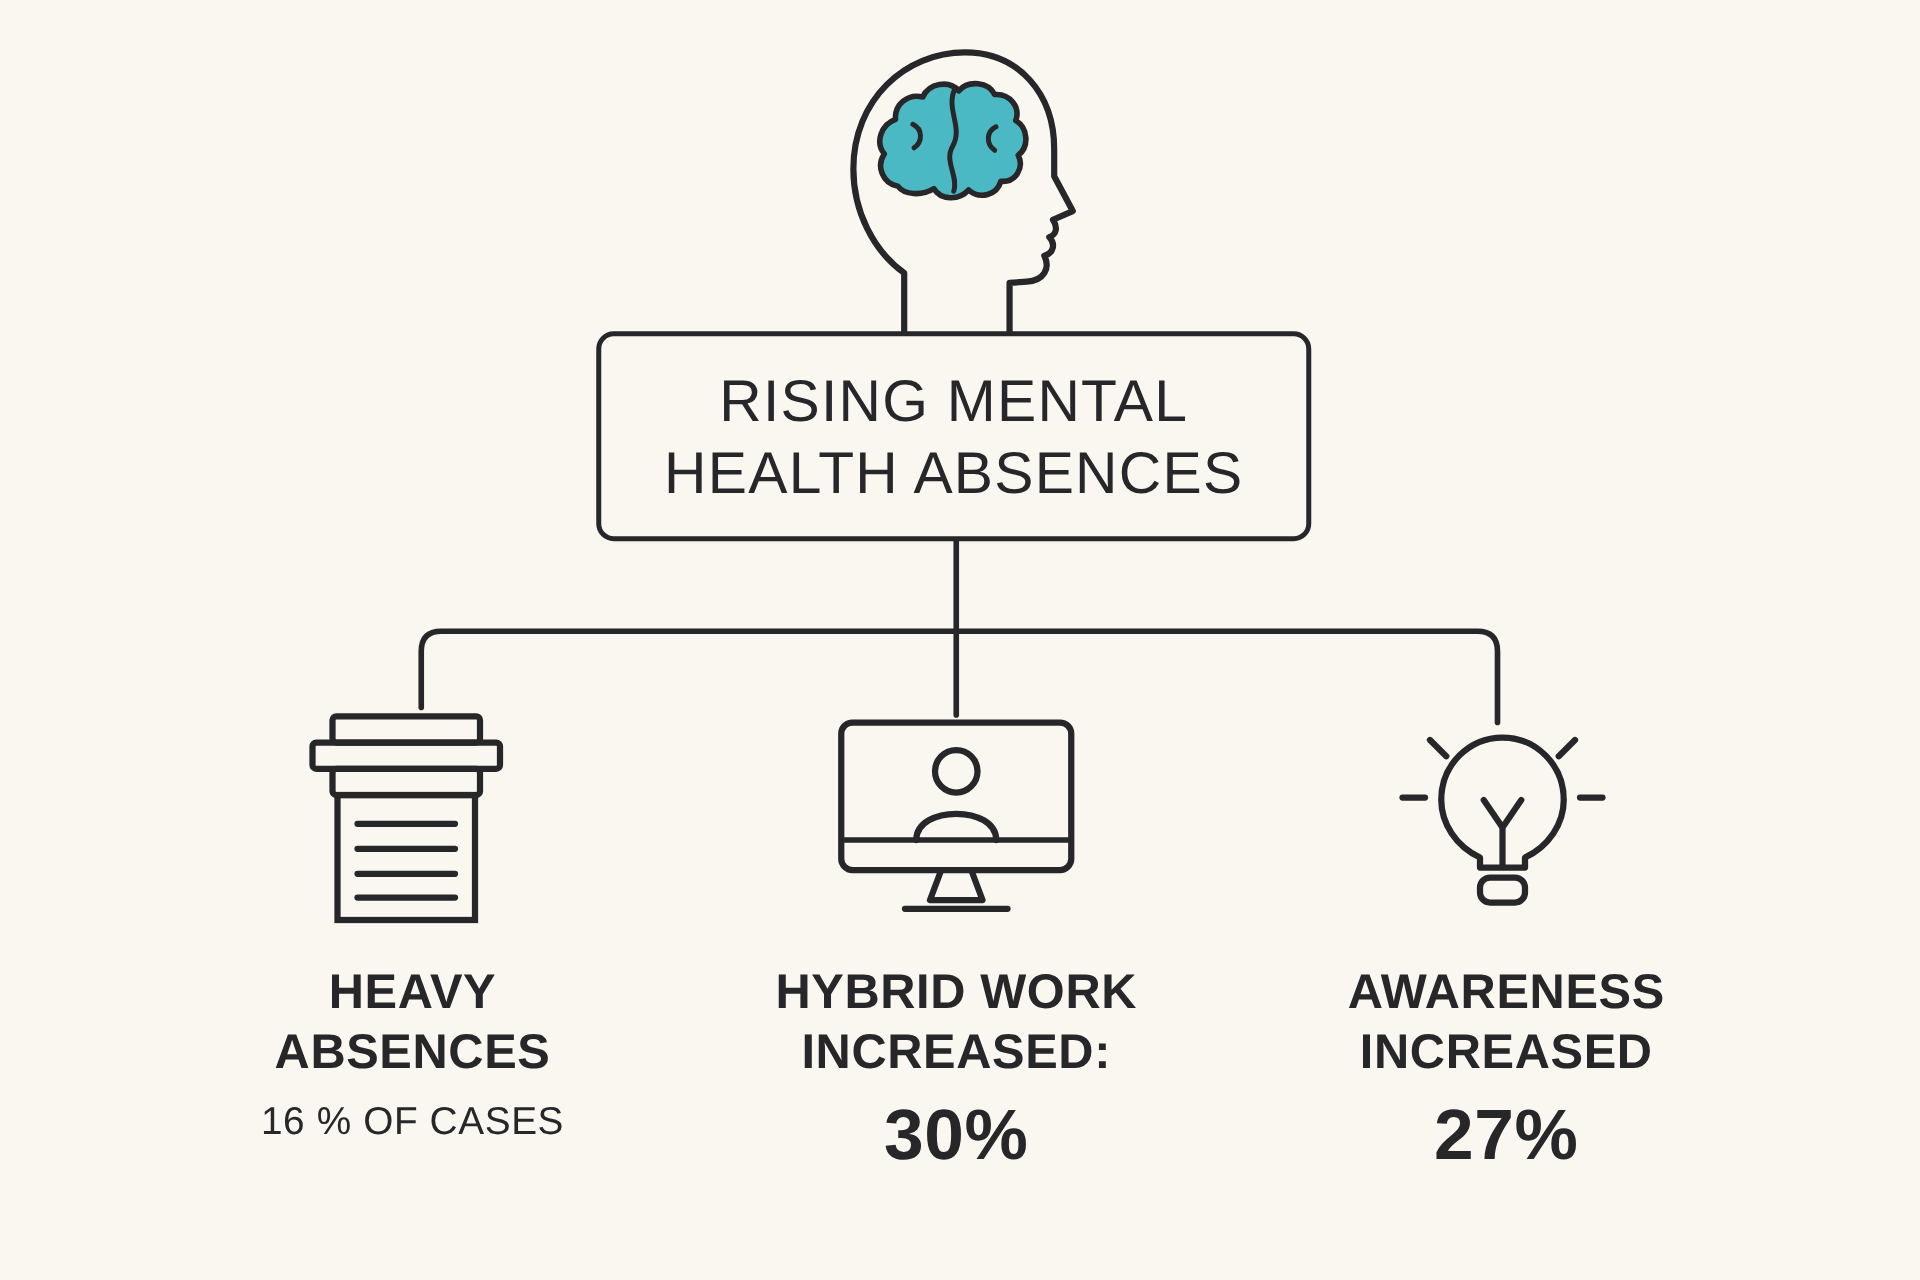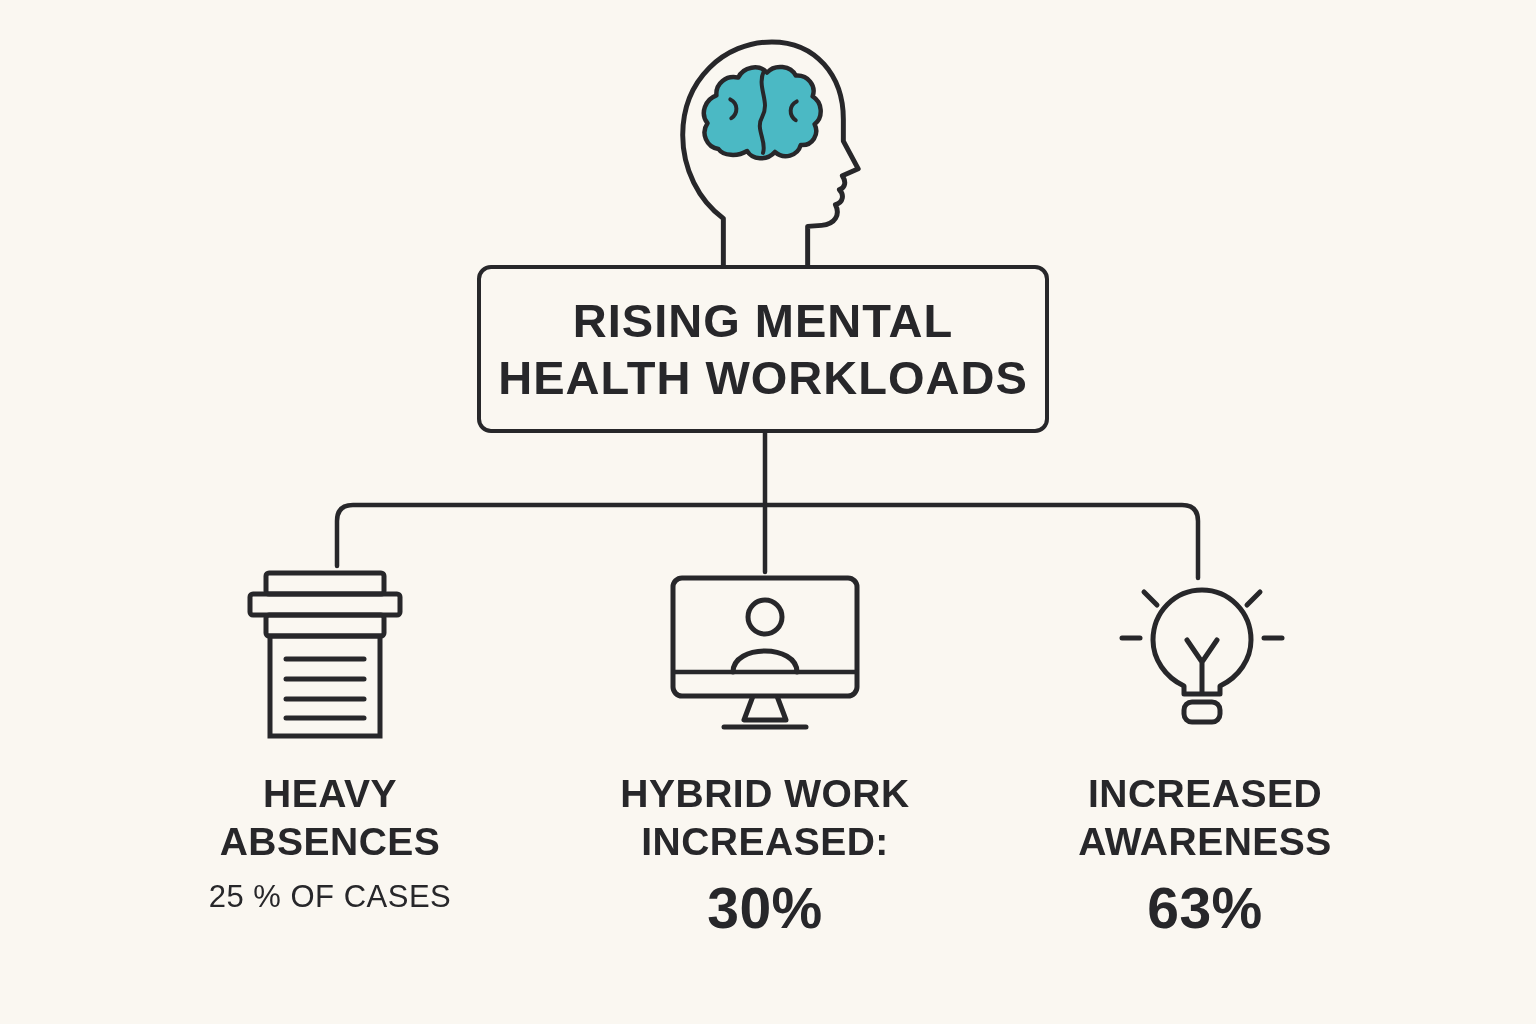--- a/index.html
+++ b/index.html
@@ -39,21 +39,21 @@
     border-radius: 14px;
     background: #faf7f1;
     display: flex;
     flex-direction: column;
     align-items: center;
     justify-content: center;
     gap: 8px;
   }
   .title-line {
     font-size: 47px;
-    font-weight: 700;
+    font-weight: 400;
     letter-spacing: 1px;
     line-height: 1.05;
     text-align: right;
   }
 
   .node-text {
     position: absolute;
     width: 380px;
     text-align: center;
   }
@@ -95,21 +95,21 @@
       <path d="M 55 238 L 55 190 C 30 172 14 140 14 106 C 14 50 56 12 104 12 C 148 12 176 46 176 90 L 176 112 L 191 140 L 175 147 C 179 153 178 159 172 161 C 177 166 176 174 168 176 C 173 186 168 196 154 197 L 140 198 L 140 238" stroke="#27272a" stroke-width="5" stroke-linecap="round" stroke-linejoin="round"></path>
       <path d="M 50 120 C 38 118 32 104 39 94 C 31 84 37 70 48 66 C 47 54 58 45 70 48 C 75 37 91 34 99 43 C 107 34 123 36 128 46 C 140 45 149 56 145 67 C 155 73 156 88 147 95 C 152 105 145 117 133 116 C 130 127 116 131 107 123 C 99 132 84 131 79 122 C 69 128 55 127 50 120 Z" fill="#4bb9c4" stroke="#27272a" stroke-width="4.5" stroke-linejoin="round"></path>
       <path d="M 96 41 C 88 58 103 72 94 88 C 87 100 99 112 95 124" stroke="#27272a" stroke-width="4" stroke-linecap="round"></path>
       <path d="M 62 70 C 70 74 70 84 63 89" stroke="#27272a" stroke-width="4" stroke-linecap="round"></path>
       <path d="M 129 72 C 121 76 121 86 128 91" stroke="#27272a" stroke-width="4" stroke-linecap="round"></path>
     </svg>
   </div>
 
   <div class="title-box">
     <div class="title-line">RISING MENTAL</div>
-    <div class="title-line">HEALTH WORKLOADS</div>
+    <div class="title-line">HEALTH ABSENCES</div>
   </div>
 
   <div class="icon-wrap docs-wrap">
     <svg viewBox="0 0 182 182" fill="none">
       <rect x="28" y="10" width="118" height="21" rx="3" stroke="#27272a" stroke-width="5"></rect>
       <rect x="12" y="31" width="150" height="21" rx="3" stroke="#27272a" stroke-width="5"></rect>
       <rect x="28" y="52" width="118" height="21" rx="3" stroke="#27272a" stroke-width="5"></rect>
       <rect x="32" y="73" width="110" height="100" stroke="#27272a" stroke-width="5"></rect>
       <path d="M 48 96 H 126" stroke="#27272a" stroke-width="5" stroke-linecap="round"></path>
       <path d="M 48 116 H 126" stroke="#27272a" stroke-width="5" stroke-linecap="round"></path>
@@ -137,28 +137,28 @@
       <path d="M 4 64 H 22" stroke="#27272a" stroke-width="5" stroke-linecap="round"></path>
       <path d="M 146 64 H 164" stroke="#27272a" stroke-width="5" stroke-linecap="round"></path>
       <path d="M 26 18 L 39 31" stroke="#27272a" stroke-width="5" stroke-linecap="round"></path>
       <path d="M 142 18 L 129 31" stroke="#27272a" stroke-width="5" stroke-linecap="round"></path>
     </svg>
   </div>
 
   <div class="node-text left">
     <div class="node-label">HEAVY</div>
     <div class="node-label">ABSENCES</div>
-    <div class="node-stat">25 % OF CASES</div>
+    <div class="node-stat">16 % OF CASES</div>
   </div>
 
   <div class="node-text center">
     <div class="node-label">HYBRID WORK</div>
     <div class="node-label">INCREASED:</div>
     <div class="node-stat big">30%</div>
   </div>
 
   <div class="node-text right">
+    <div class="node-label">AWARENESS</div>
     <div class="node-label">INCREASED</div>
-    <div class="node-label">AWARENESS</div>
-    <div class="node-stat big">63%</div>
+    <div class="node-stat big">27%</div>
   </div>
 
 </div>
 
 </body></html>

